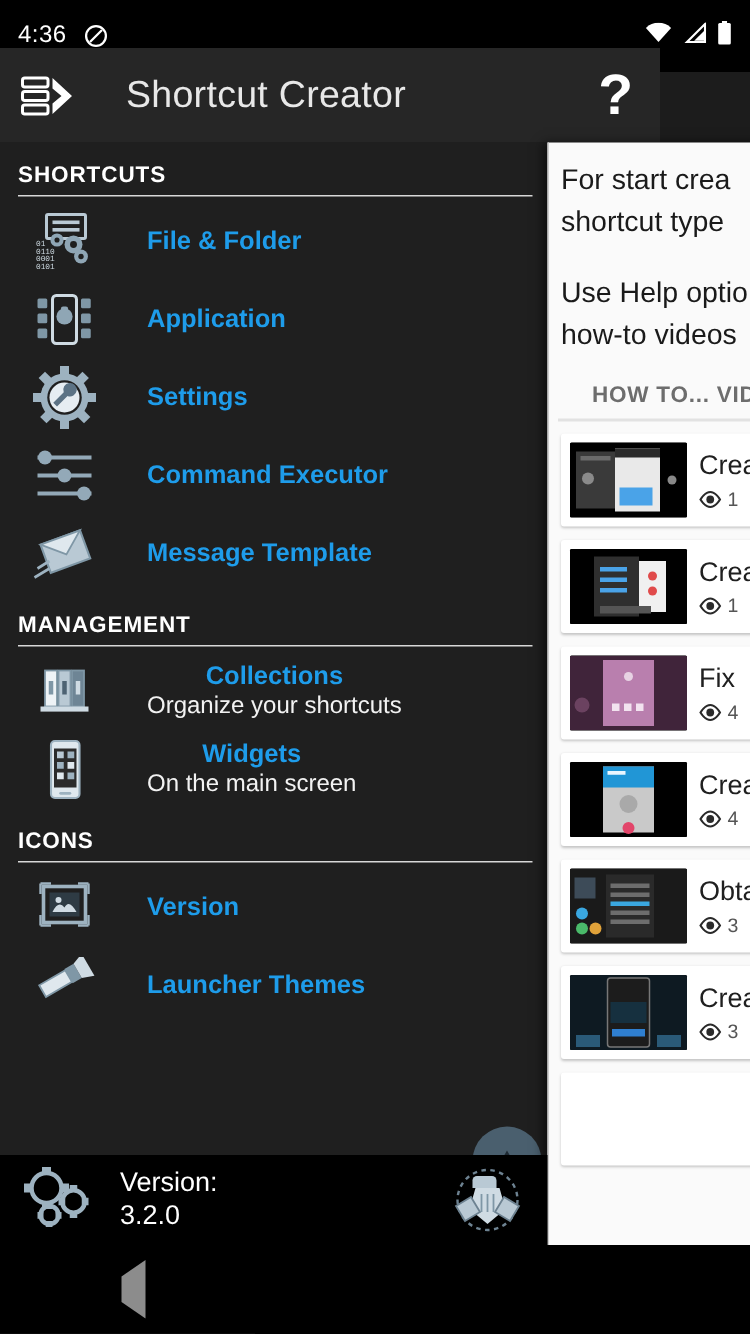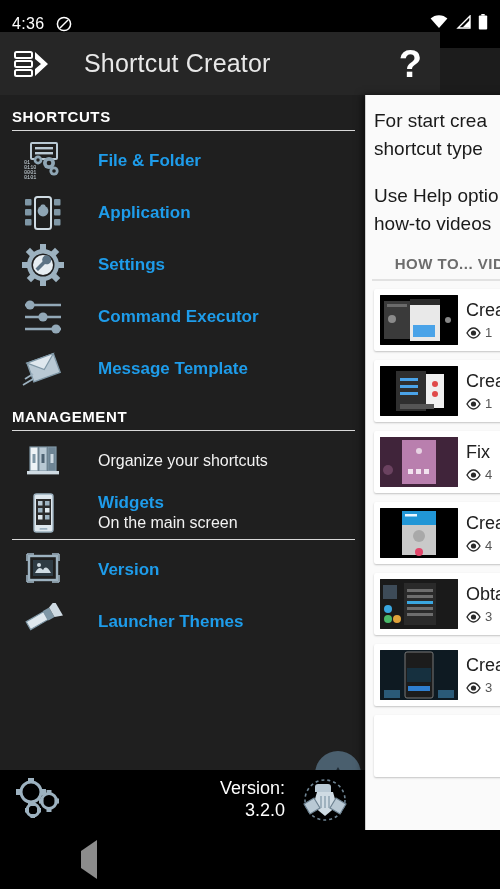--- a/index.html
+++ b/index.html
@@ -41,21 +41,21 @@
   .drawer {
     position: absolute; top: 95px; left: 0; width: 365px; height: 675px;
     background: #1f1f1f; overflow: hidden;
   }
   .sec-head {
     color: #ffffff; font-size: 15px; font-weight: bold;
     letter-spacing: .6px; padding: 13px 0 5px 12px;
   }
   .sec-rule { height: 1px; background: #d8d8d8; margin: 0 10px 4px 12px; }
 
-  .row { display: flex; align-items: center; padding: 3px 0 3px 0; min-height: 44px; }
+  .row { display: flex; align-items: center; padding: 3px 0 3px 0; min-height: 44px; text-align: center; }
   .row-icon {
     width: 62px; min-width: 62px; height: 46px;
     display: flex; align-items: center; justify-content: center;
     margin-left: 12px;
   }
   .row-text { display: flex; flex-direction: column; justify-content: center; margin-left: 24px; }
   .row-title { color: #1e9cea; font-size: 17px; font-weight: bold; line-height: 1.25; }
   .row-sub { color: #f2f2f2; font-size: 16px; line-height: 1.3; }
 
   .mgmt .row { min-height: 49px; }
@@ -95,21 +95,21 @@
   .vtitle { color: #202020; font-size: 18px; white-space: nowrap; line-height: 1.2; }
   .vmeta { display: flex; align-items: center; gap: 4px; margin-top: 4px; }
   .vviews { color: #555; font-size: 13px; white-space: nowrap; }
 
   
   .bottombar {
     position: absolute; top: 770px; left: 0; width: 365px; height: 60px;
     background: #000; display: flex; align-items: center;
   }
   .bb-left { width: 80px; display: flex; justify-content: center; align-items: center; }
-  .bb-center { flex: 1; text-align: right; color: #fff; font-size: 18px; line-height: 1.2; }
+  .bb-center { flex: 1; text-align: left; color: #fff; font-size: 18px; line-height: 1.2; }
   .bb-right { width: 80px; display: flex; justify-content: center; align-items: center; }
 
   
   .navbar {
     position: absolute; top: 830px; left: 0; width: 500px; height: 59px;
     background: #000; display: flex; align-items: center; justify-content: space-around;
   }
   .nav-back { width: 0; height: 0; border-top: 11px solid transparent; border-bottom: 11px solid transparent; border-right: 16px solid #8c8c8c; }
   .nav-home { width: 18px; height: 18px; border-radius: 50%; background: #8c8c8c; }
   .nav-recent { width: 16px; height: 16px; background: #8c8c8c; }
@@ -279,20 +279,21 @@
             <rect x="9" y="5" width="8" height="24" fill="#eef3f6" stroke="#7f97a6" stroke-width="1.2"></rect>
             <rect x="18" y="5" width="8" height="24" fill="#b9c9d4" stroke="#7f97a6" stroke-width="1.2"></rect>
             <rect x="27" y="5" width="8" height="24" fill="#6e8595" stroke="#7f97a6" stroke-width="1.2"></rect>
             <rect x="11.5" y="12" width="3" height="9" fill="#7f97a6"></rect>
             <rect x="20.5" y="12" width="3" height="9" fill="#4e6373"></rect>
             <rect x="29.5" y="12" width="3" height="9" fill="#cfdbe3"></rect>
             <rect x="6" y="29" width="32" height="3.4" fill="#cfdbe3"></rect>
           </svg>
         </span>
         <span class="row-text">
+          <span class="row-title">Collections</span>
           <span class="row-sub">Organize your shortcuts</span>
         </span>
       </div>
 
 
       <div class="row">
         <span class="row-icon">
           <svg width="44" height="42" viewBox="0 0 44 42">
             <rect x="13" y="2" width="19" height="38" rx="2.6" fill="#dfe8ee" stroke="#9db2c0" stroke-width="1.4"></rect>
             <rect x="15" y="7" width="15" height="26" fill="#2b2b2b"></rect>
@@ -306,20 +307,21 @@
           </svg>
         </span>
         <span class="row-text">
           <span class="row-title">Widgets</span>
           <span class="row-sub">On the main screen</span>
         </span>
       </div>
     </div>
 
     <div>
+      <div class="sec-head">ICONS</div>
       <div class="sec-rule"></div>
 
       <div class="row">
         <span class="row-icon">
           <svg width="44" height="38" viewBox="0 0 44 38">
             <rect x="8" y="5" width="28" height="24" fill="none" stroke="#9db2c0" stroke-width="2.4"></rect>
             <rect x="12" y="9" width="20" height="16" fill="#2e3b44"></rect>
             <path d="M14 22 q4 -8 8 -3 q3 -6 8 3 Z" fill="#cfdbe3"></path>
             <circle cx="18" cy="14" r="2" fill="#cfdbe3"></circle>
             <line x1="6" y1="3" x2="13" y2="3" stroke="#9db2c0" stroke-width="1.6"></line>

